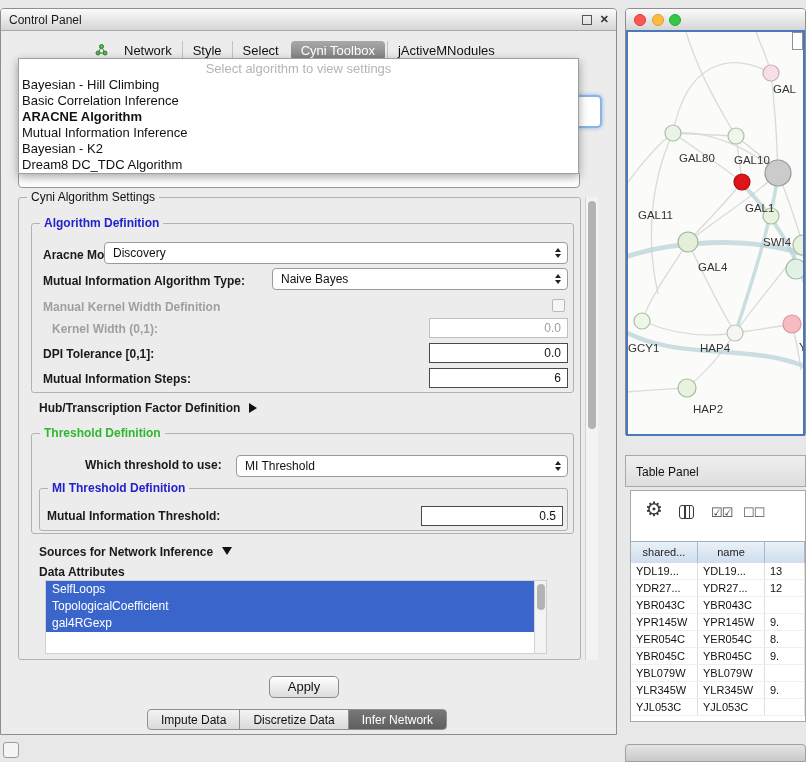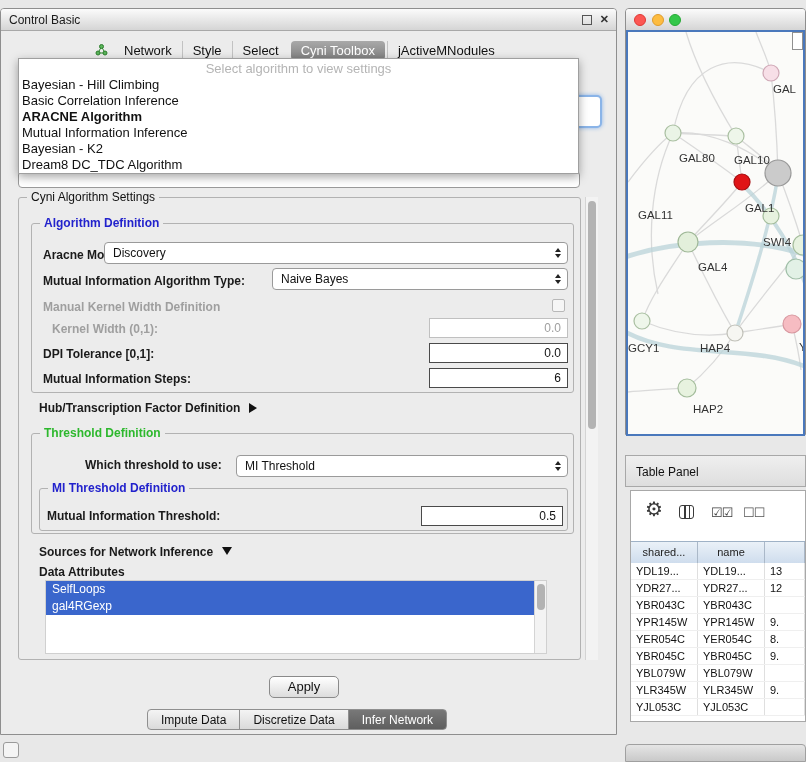--- a/index.html
+++ b/index.html
@@ -85,21 +85,21 @@
   #bottomstrip{position:absolute;left:625px;top:744px;width:181px;height:18px;background:linear-gradient(#e5e5e5,#c9c9c9);border:1px solid #a0a0a0;border-radius:4px 4px 0 0;}
   #minibox{position:absolute;left:3px;top:742px;width:16px;height:16px;background:#f4f4f4;border:1px solid #9a9a9a;border-radius:3px;}
 </style>
 </head>
 <body>
 
 <div id="root">
 
   <div class="win" style="left:0;top:8px;width:617px;height:727px;">
     <div class="titlebar">
-      <span class="tb-title">Control Basic</span>
+      <span class="tb-title">Control Panel</span>
       <span class="tb-btn float"></span>
       <span class="tb-btn close">✕</span>
     </div>
 
     <div class="toptabs" style="left:84px;top:30px;">
       <div class="toptab">
         <svg width="13" height="12" viewBox="0 0 13 12">
           <line x1="3" y1="9" x2="6.5" y2="2.5" stroke="#2e8b2e" stroke-width="1"></line>
           <line x1="10" y1="9" x2="6.5" y2="2.5" stroke="#2e8b2e" stroke-width="1"></line>
           <line x1="3" y1="9" x2="10" y2="9" stroke="#2e8b2e" stroke-width="1"></line>
@@ -190,20 +190,21 @@
     <span class="lbl" style="left:46px;top:500px;">Mutual Information Threshold:</span>
     <div class="field" style="left:420px;top:497px;width:142px;">
       <span>0.5</span>
     </div>
 
     <span class="lbl" style="left:38px;top:536px;"><span>Sources for Network Inference</span><span class="tri-down"></span></span>
     <span class="lbl" style="left:38px;top:556px;">Data Attributes</span>
 
     <div class="attrlist">
       <div class="attritem">SelfLoops</div>
+      <div class="attritem">TopologicalCoefficient</div>
       <div class="attritem">gal4RGexp</div>
       <div class="vscroll" style="right:0;top:0;width:12px;height:72px;">
         <div class="vthumb" style="top:3px;height:26px;"></div>
       </div>
     </div>
 
     <div class="applybtn">Apply</div>
 
     <div class="btabs">
       <div class="btab first">Impute Data</div>

